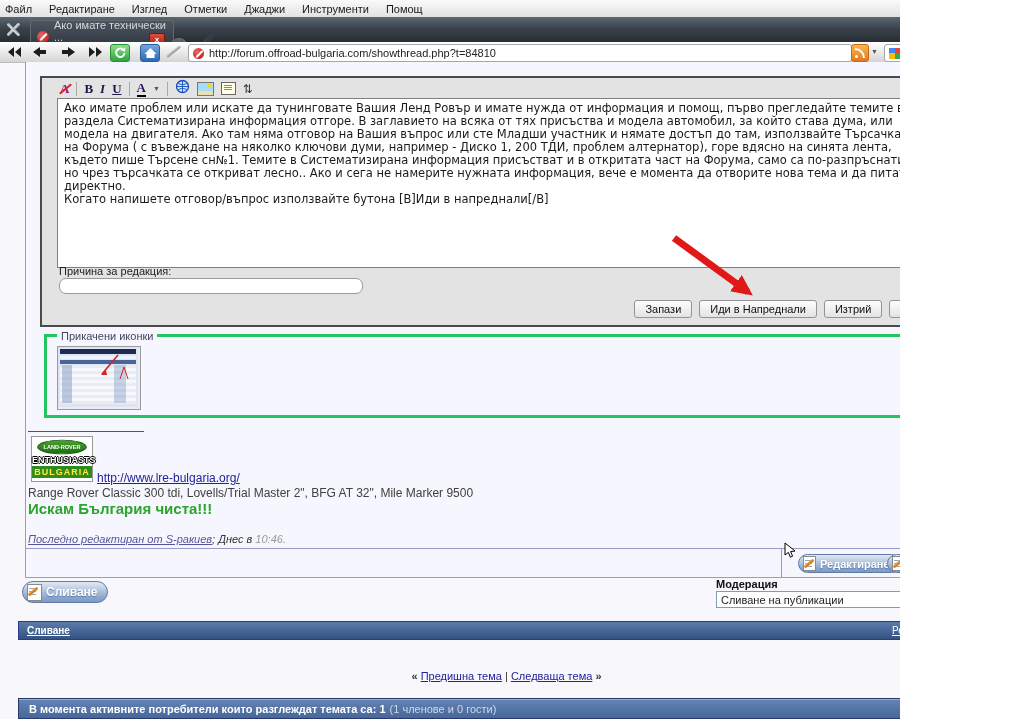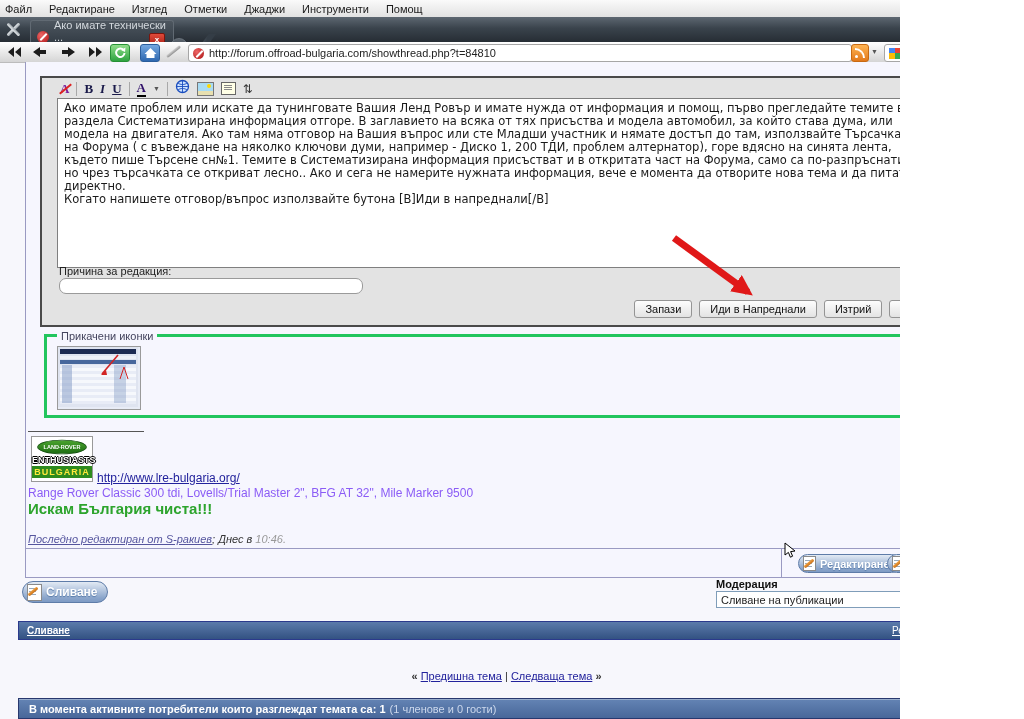--- a/index.html
+++ b/index.html
@@ -67,21 +67,21 @@
   #attach-box{position:absolute;left:44px;top:334px;width:932px;height:78px;border:3px solid #22c55e;}
   #attach-legend{position:absolute;left:10px;top:-7px;background:#f6f6fe;padding:0 4px;font-size:11px;color:#44445e;}
   #attach-thumb{position:absolute;left:10px;top:9px;width:82px;height:62px;border:1px solid #9a9a9a;background:#e8ecf6;}
 
   #sig-divider{position:absolute;left:28px;top:431px;width:116px;height:1px;background:#555;}
   #lre-logo{position:absolute;left:31px;top:436px;width:62px;height:46px;background:#fff;border:1px solid #999;box-sizing:border-box;text-align:center;}
   #lre-oval{margin:2px auto 0;width:52px;height:14px;border-radius:50%;background:linear-gradient(#4aa32e,#1e6e12);border:1px solid #145010;color:#fff;font-size:6px;font-weight:bold;line-height:14px;transform:scale(.92);}
   #lre-mid{font-size:9px;font-weight:bold;letter-spacing:0;color:#fff;line-height:11px;text-shadow:-1px 0 0 #000,1px 0 0 #000,0 -1px 0 #000,0 1px 0 #000;}
   #lre-bottom{background:#2e8b1e;color:#ffe83a;font-weight:bold;font-size:9px;letter-spacing:1px;line-height:12px;}
   #sig-link{position:absolute;left:97px;top:471px;font-size:12px;color:#22229c;text-decoration:underline;}
-  #sig-car{position:absolute;left:28px;top:486px;font-size:12px;color:#8b5cf6;text-align:center;}
+  #sig-car{position:absolute;left:28px;top:486px;font-size:12px;color:#404040;text-align:center;}
   #sig-slogan{position:absolute;left:28px;top:500px;font-size:15px;font-weight:bold;color:#2da42d;}
   #last-edited{position:absolute;left:28px;top:533px;font-size:11px;font-style:italic;color:#333;}
   #last-edited .lnk{color:#55559e;text-decoration:underline;}
   #last-edited .tm{color:#999;}
 
   #post-footer{position:absolute;left:25px;top:548px;width:960px;height:30px;background:#f6f6fe;border-top:1px solid #9a9ac2;border-bottom:1px solid #9a9ac2;border-left:1px solid #9a9ac2;border-right:1px solid #9a9ac2;box-sizing:border-box;}
   #footer-divider{position:absolute;left:755px;top:0;width:1px;height:28px;background:#9a9ac2;}
   .vbtn{position:absolute;height:19px;border-radius:10px;background:linear-gradient(#e2eaf4,#8aa5cb 80%,#7e9bc4);border:1px solid #5e7ca8;color:#fff;font-weight:bold;font-size:11px;display:flex;align-items:center;padding:0 10px 0 4px;text-shadow:0 1px 1px #587aa8;box-sizing:border-box;white-space:nowrap;}
   .page-ic{width:11px;height:13px;background:#fff;border:1px solid #8a8a8a;position:relative;margin-right:4px;flex:0 0 auto;}
   .page-ic::before{content:"";position:absolute;left:1px;top:3px;width:7px;height:1px;background:#9ab;box-shadow:0 3px 0 #9ab,0 6px 0 #9ab;}

